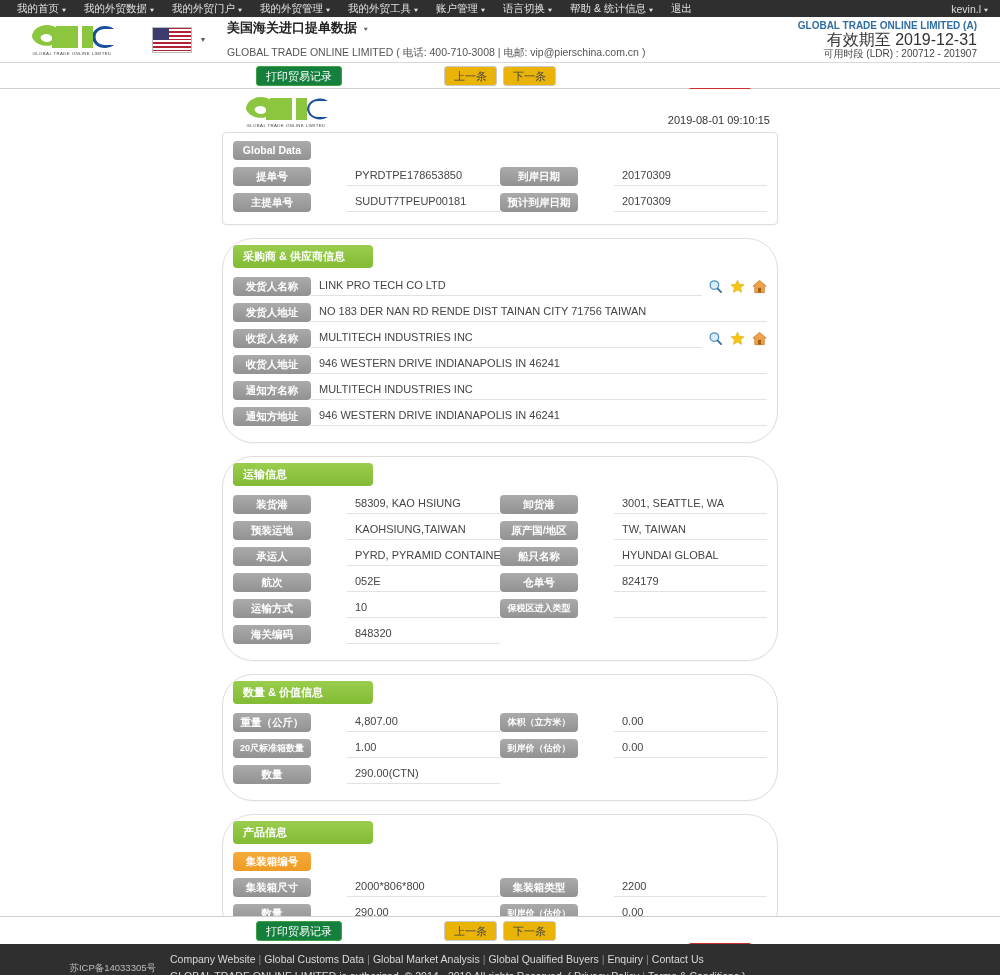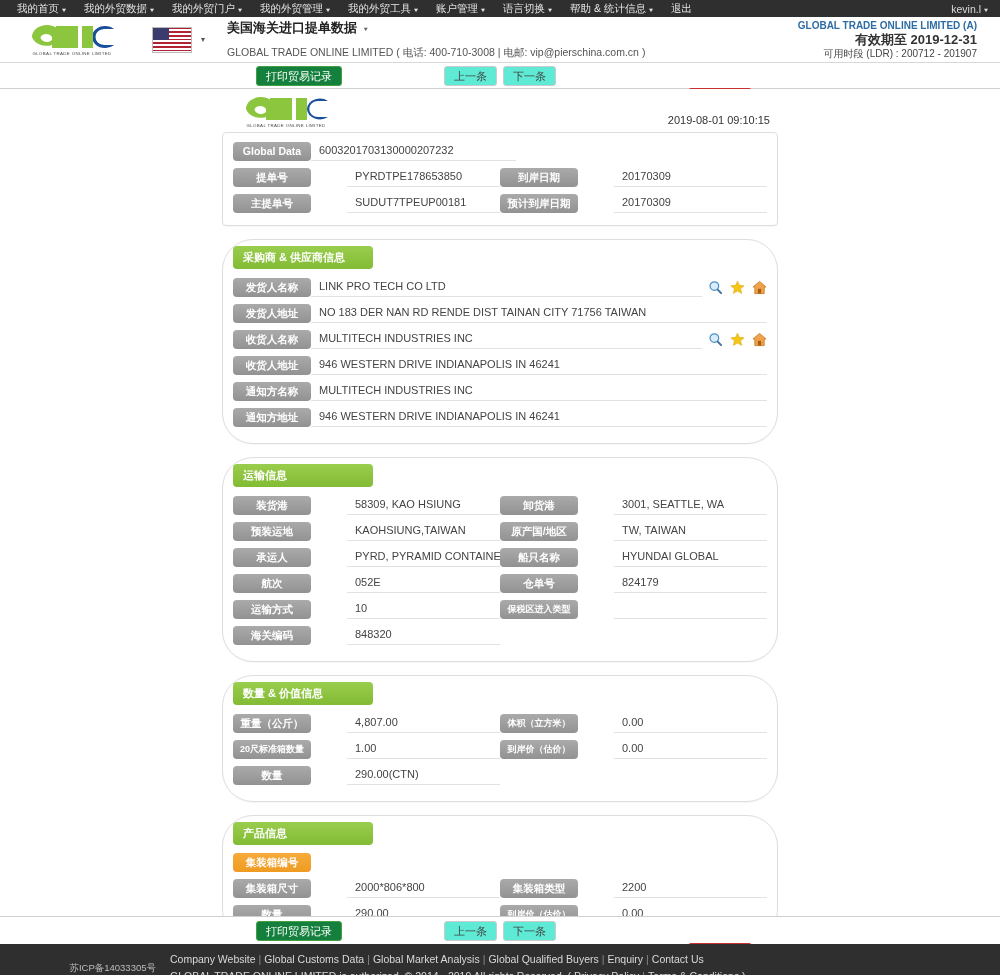--- a/index.html
+++ b/index.html
@@ -98,21 +98,21 @@
     margin-top: 9px;
     white-space: nowrap;
   }
   .acct-box {
     position: absolute;
     right: 23px; top: 2px;
     text-align: right;
     line-height: 14px;
   }
   .acct-name { font-size: 10px; color: #2e6da4; font-weight: bold; }
-  .acct-exp { font-size: 13px; color: #333; font-weight: bold; }
+  .acct-exp { font-size: 16px; color: #333; font-weight: normal; }
   .acct-ldr { font-size: 10px; color: #444; }
 
   
   .toolbar {
     height: 26px;
     background: #fff;
     border-bottom: 1px solid #cfcfcf;
     display: flex;
     align-items: center;
     position: relative;
@@ -129,21 +129,21 @@
     display: inline-block;
   }
   .btn-green {
     background: #15803d;
     border: 1px solid #43a043;
     color: #fff;
     position: absolute;
     left: 256px;
   }
   .btn-grey {
-    background: #5eead4;
+    background: #eab308;
     border: 1px solid #cbcbcb;
     color: #444;
     margin: 16px 3px;
   }
   .btn-red {
     background: #ec4899;
     border: 1px solid #c9302c;
     color: #fff;
     position: absolute;
     right: 248px;
@@ -358,21 +358,20 @@
         </svg>
         <div class="logo-sub">GLOBAL TRADE ONLINE LIMITED</div>
       </div>
       <div class="doc-date">2019-08-01 09:10:15</div>
     </div>
 
     <div class="card">
       <div class="row">
         <div class="full">
           <span class="pill">Global Data</span>
-          <span class="val" style="max-width:205px;flex:0 0 205px;">6003201703130000207232</span>
           <span class="val noline"></span>
         </div>
       </div>
       <div class="row">
         <div class="half">
           <span class="pill">提单号</span>
           <span class="val">PYRDTPE178653850</span>
         </div>
         <div class="half">
           <span class="pill">到岸日期</span>

